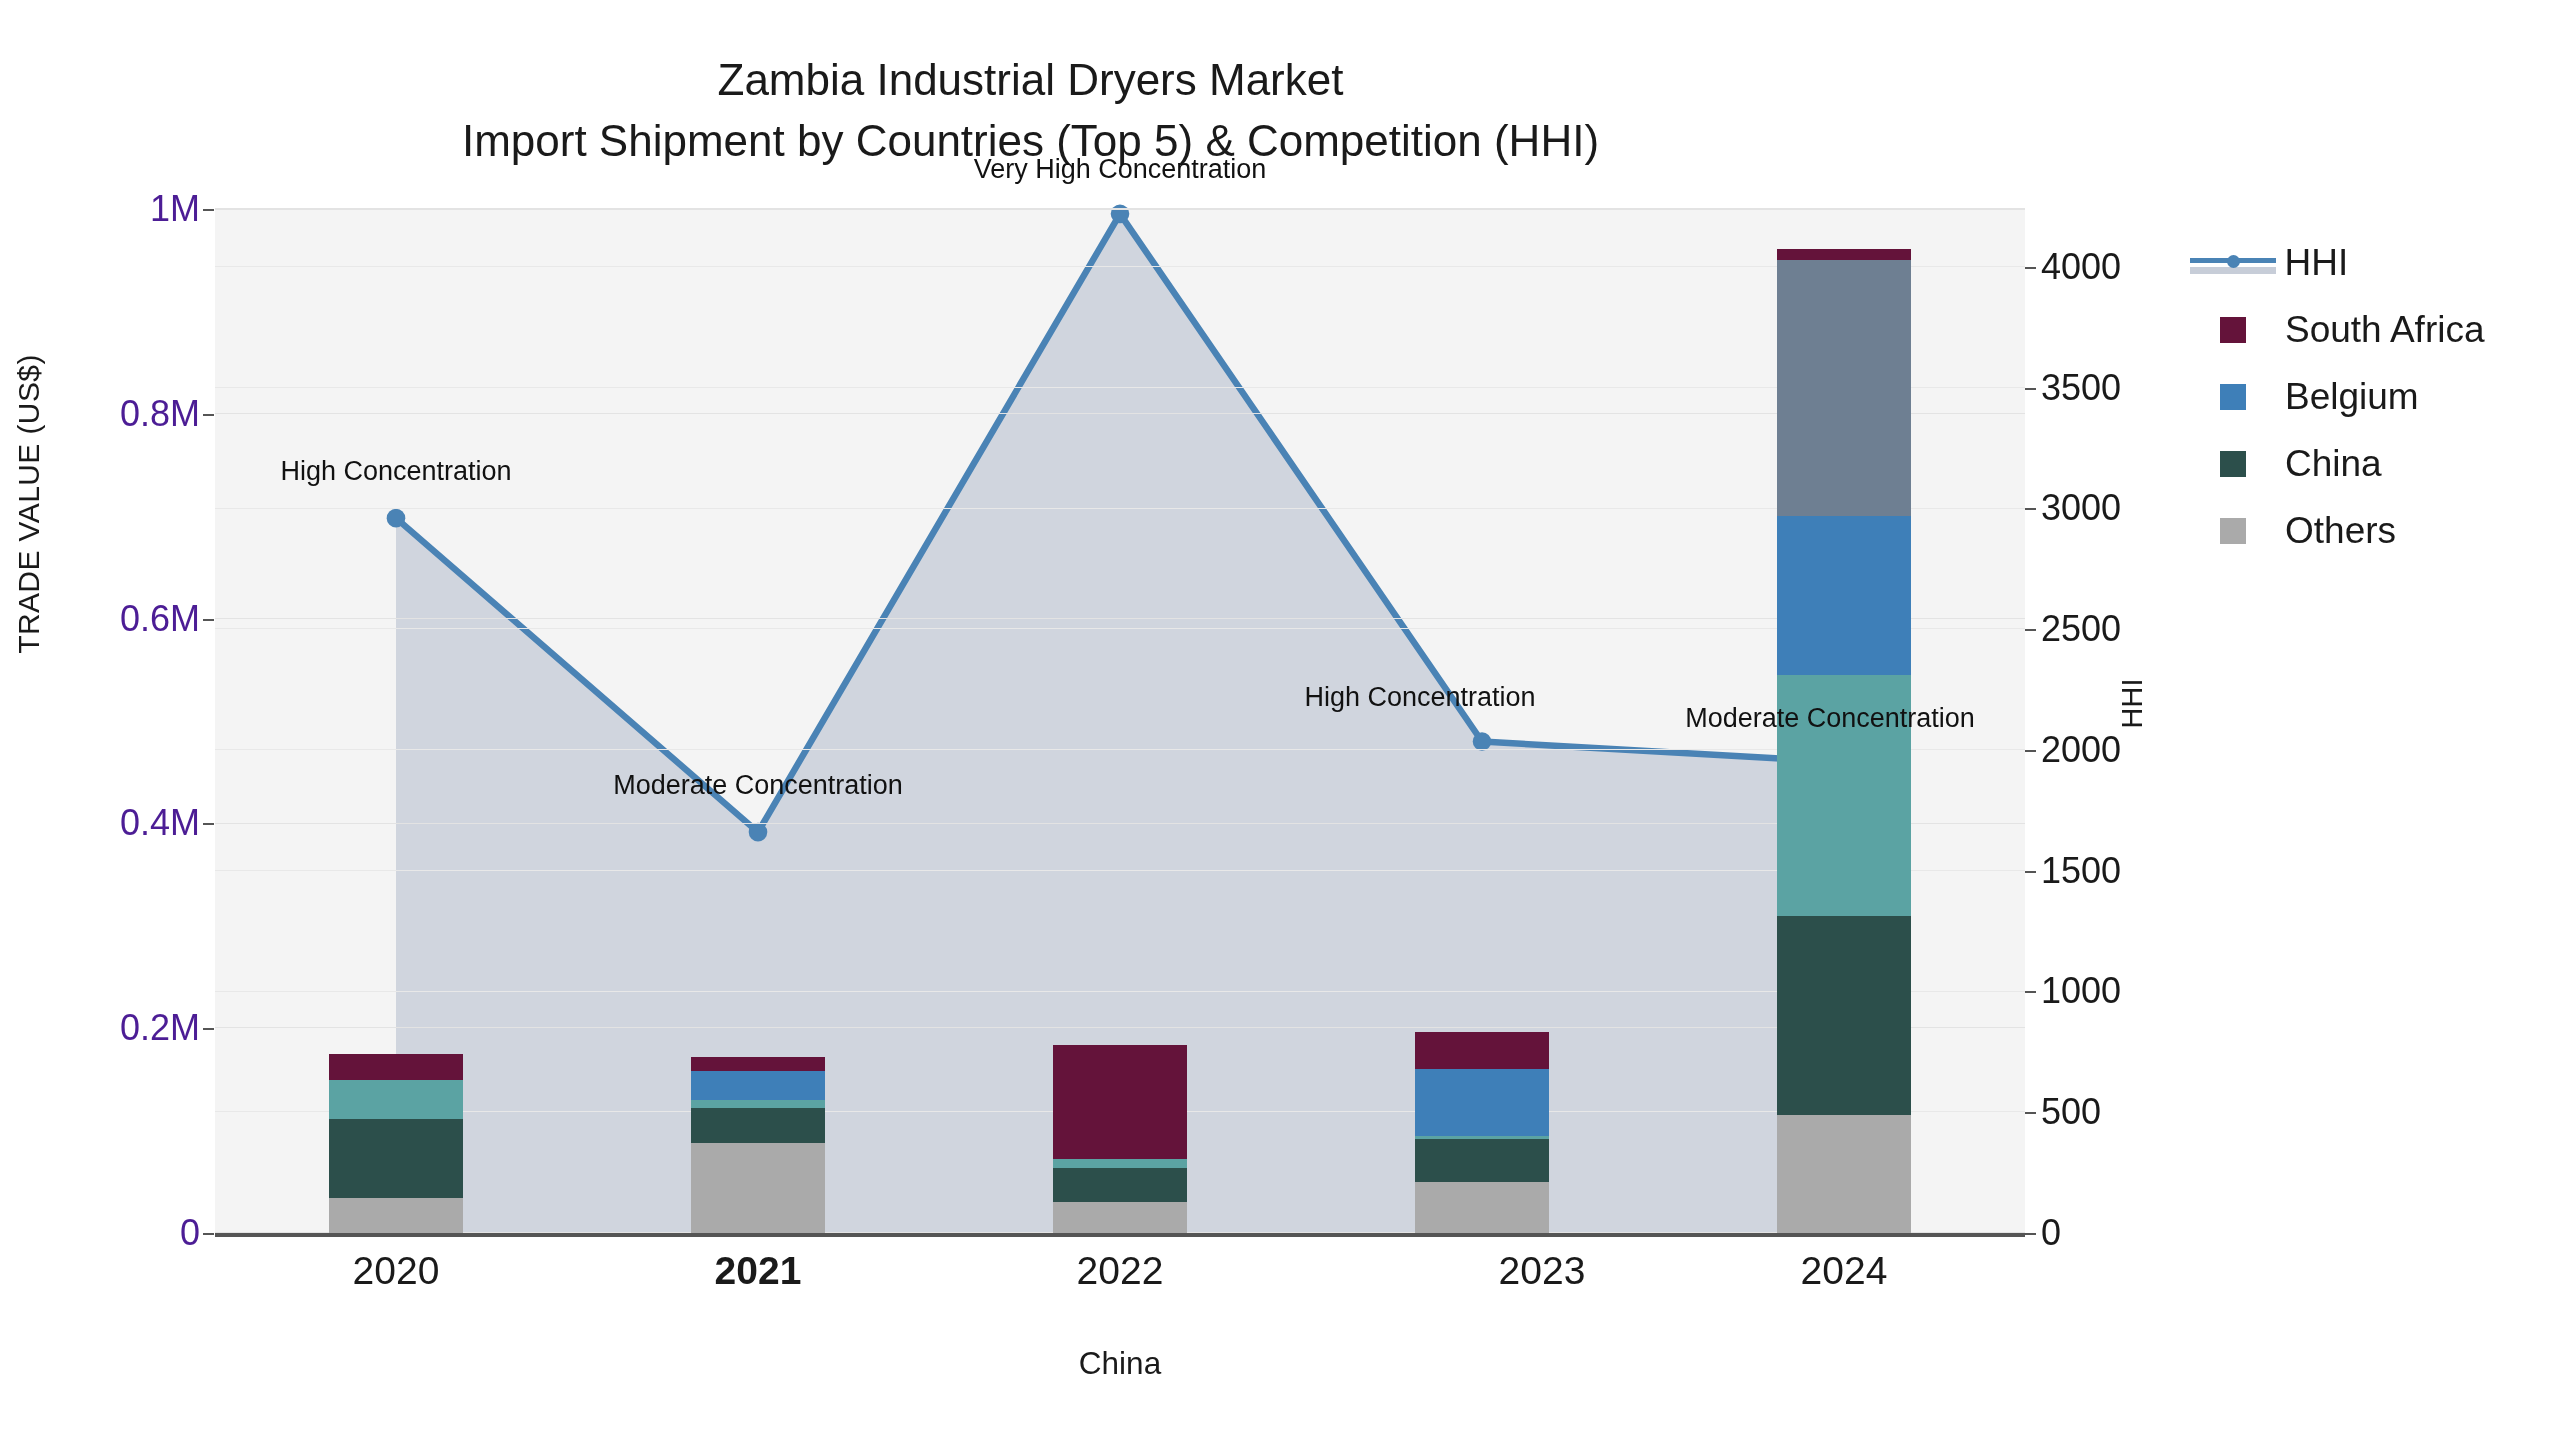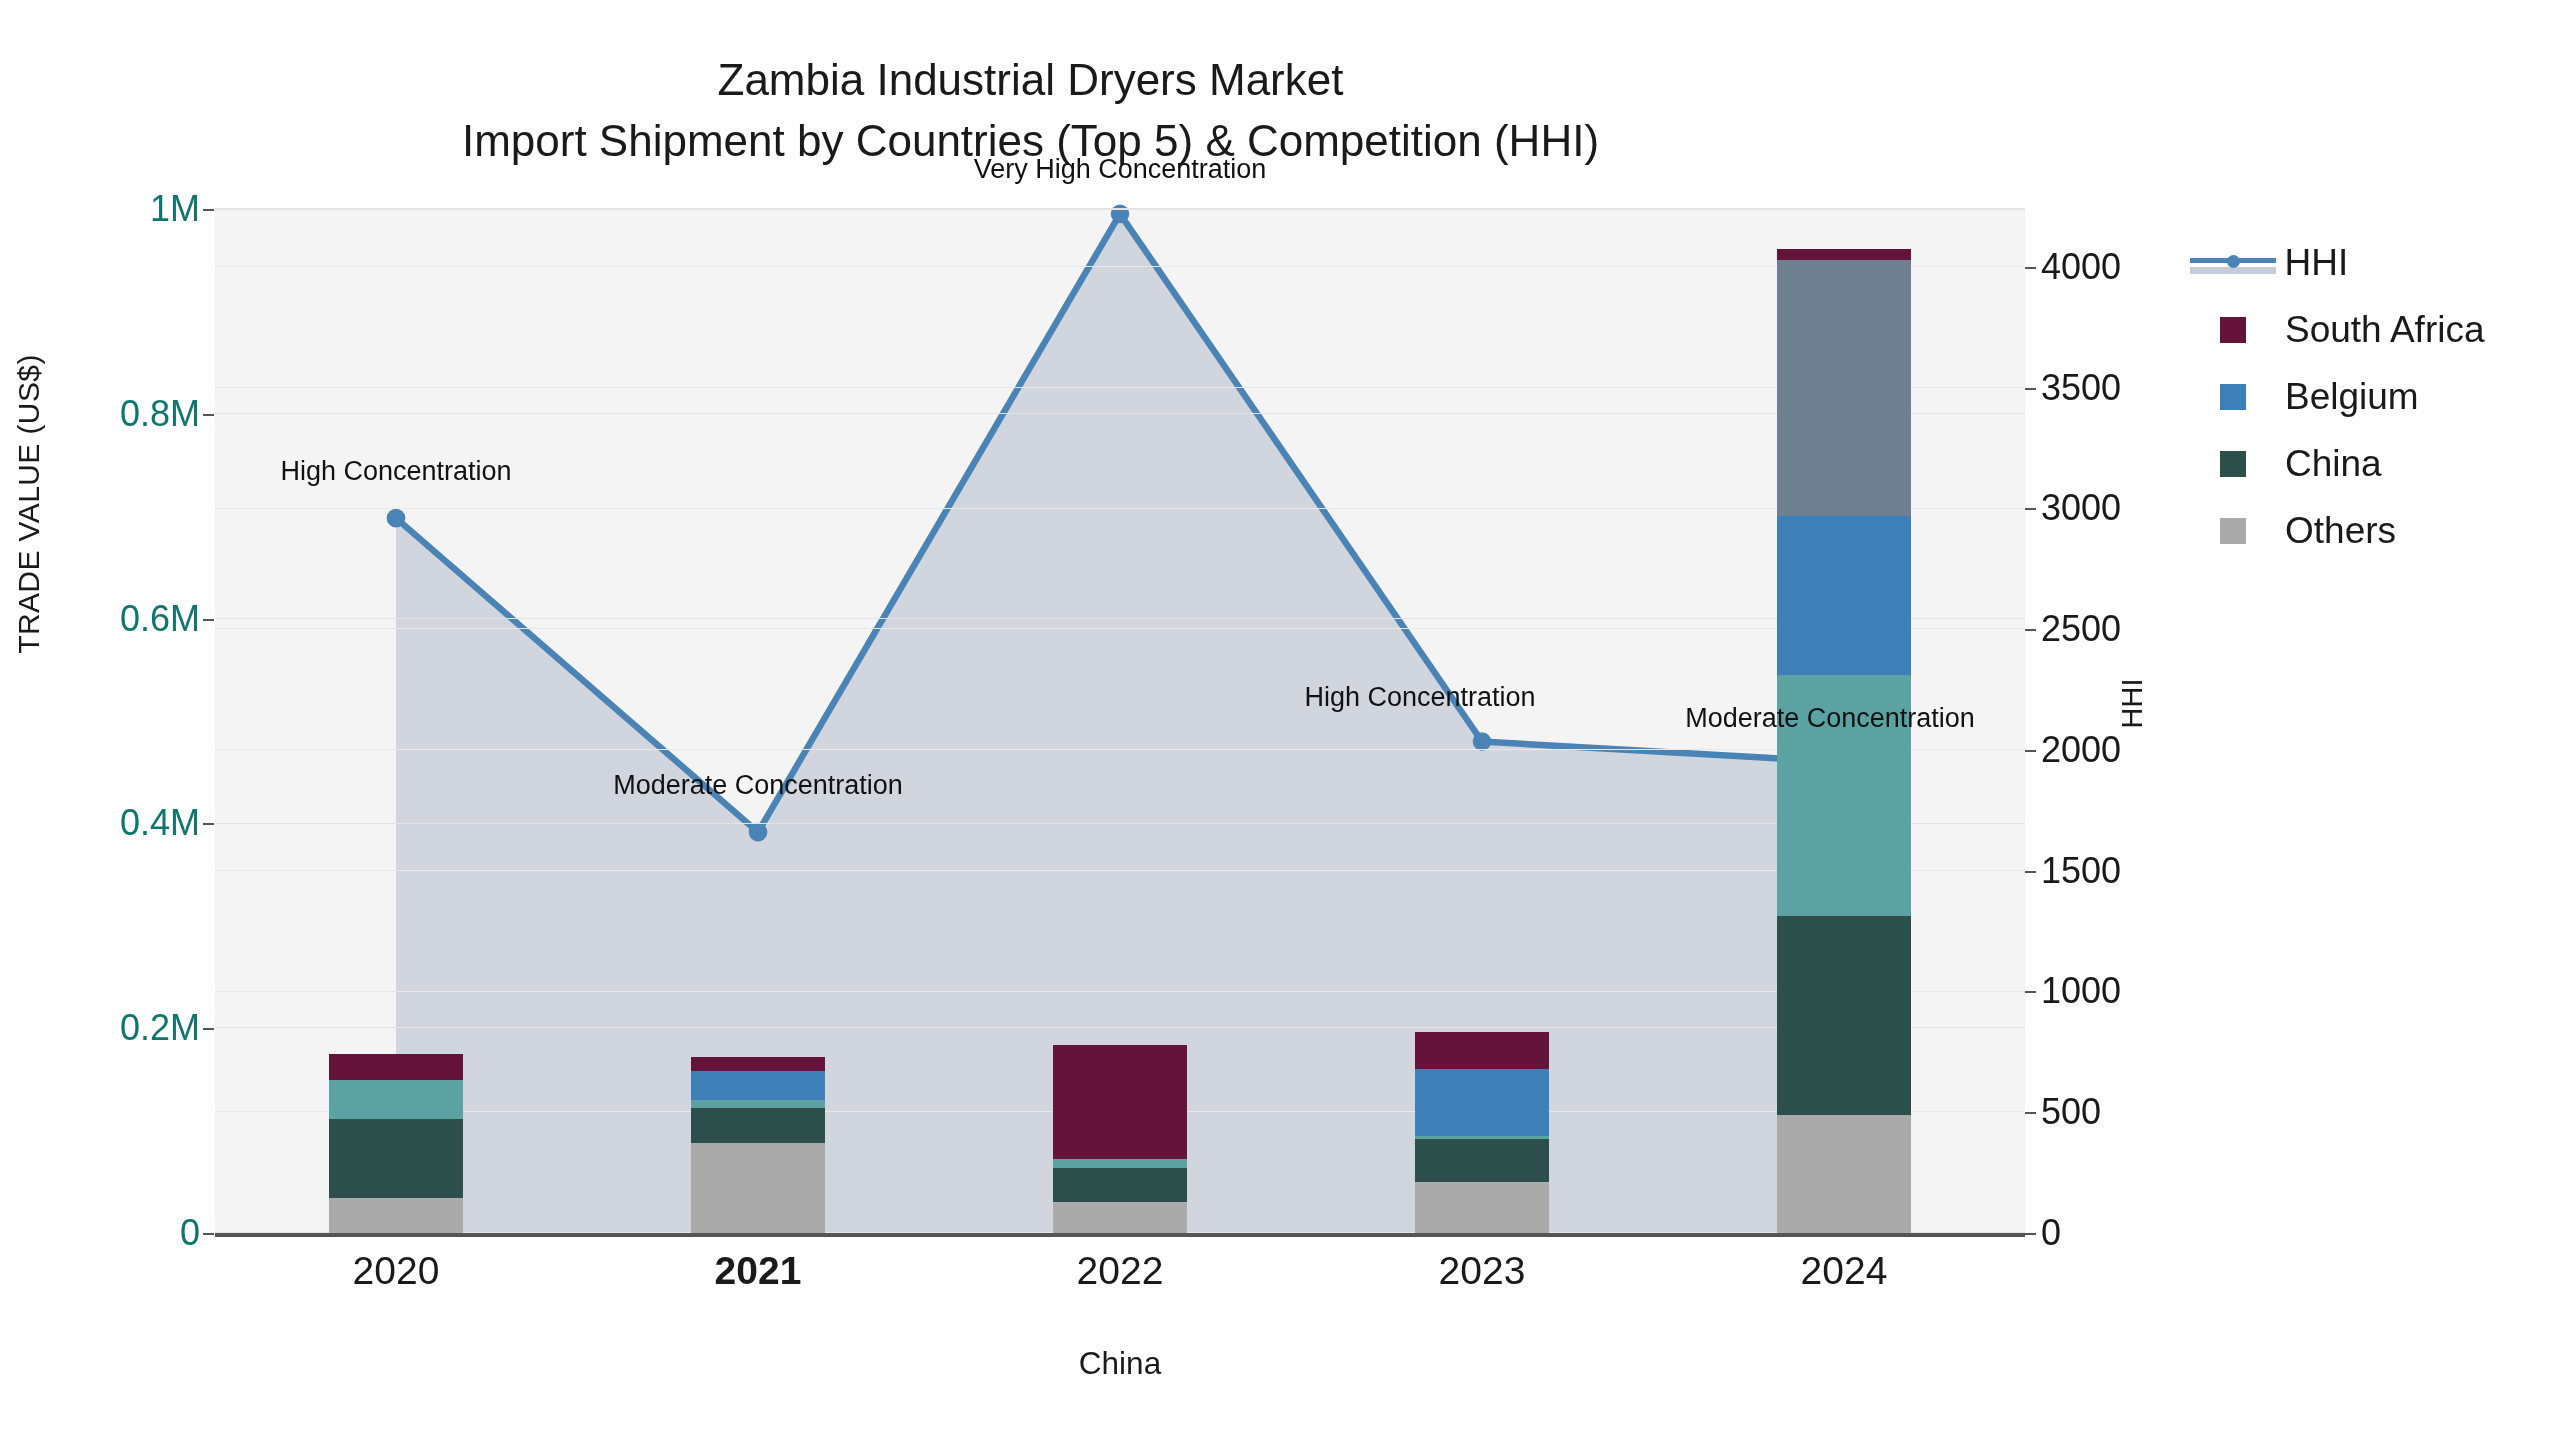--- a/index.html
+++ b/index.html
@@ -21,21 +21,21 @@
   .tick-right{position:absolute;width:11.4px;height:2.1px;background:#555;left:2025px;}
 
   
   .ylab-left{position:absolute;left:-222px;top:487px;width:501px;text-align:center;
              transform:rotate(-90deg);font-size:30px;color:#1a1a1a;letter-spacing:0.4px;}
   .ylab-right{position:absolute;left:2061px;top:687px;width:143px;text-align:center;
               transform:rotate(-90deg);font-size:29px;color:#1a1a1a;}
   .xlab{position:absolute;left:215px;top:1345px;width:1810px;text-align:center;
         font-size:31.5px;color:#1a1a1a;}
 
-  .ytick-l{position:absolute;right:2376px;text-align:right;font-size:36px;color:#0f766e;
+  .ytick-l{position:absolute;right:2376px;text-align:right;font-size:36px;color:#4c1d95;
            transform:translateY(-50%);white-space:nowrap;}
   .ytick-r{position:absolute;left:2041px;text-align:left;font-size:36px;color:#1a1a1a;
            transform:translateY(-50%);white-space:nowrap;}
   .xtick{position:absolute;top:1249px;font-size:39px;color:#1a1a1a;
          transform:translateX(-50%);white-space:nowrap;}
 
   
   .bar-seg{position:absolute;}
   .bar-col{position:absolute;bottom:0;}
 
@@ -164,21 +164,21 @@
       <div class="tick-right" style="top: 508px;"></div>
       <div class="ytick-r" style="top: 388px;">3500</div>
       <div class="tick-right" style="top: 388px;"></div>
       <div class="ytick-r" style="top: 267px;">4000</div>
       <div class="tick-right" style="top: 267px;"></div>
     </div>
   <div id="ticks-x">
       <div class="xtick" style="left: 396px;">2020</div>
       <div class="xtick" style="left: 758px; font-weight: bold;">2021</div>
       <div class="xtick" style="left: 1120px;">2022</div>
-      <div class="xtick" style="left: 1482px;">2023</div>
+      <div class="xtick" style="left: 1542px;">2023</div>
       <div class="xtick" style="left: 1844px;">2024</div>
     </div>
   <div id="annots">
       <div class="annot" style="left: 396px; top: 471px;">High Concentration</div>
       <div class="annot" style="left: 758px; top: 785px;">Moderate Concentration</div>
       <div class="annot" style="left: 1120px; top: 169px;">Very High Concentration</div>
       <div class="annot" style="left: 1420px; top: 697px;">High Concentration</div>
       <div class="annot" style="left: 1830px; top: 718px;">Moderate Concentration</div>
     </div>
 

